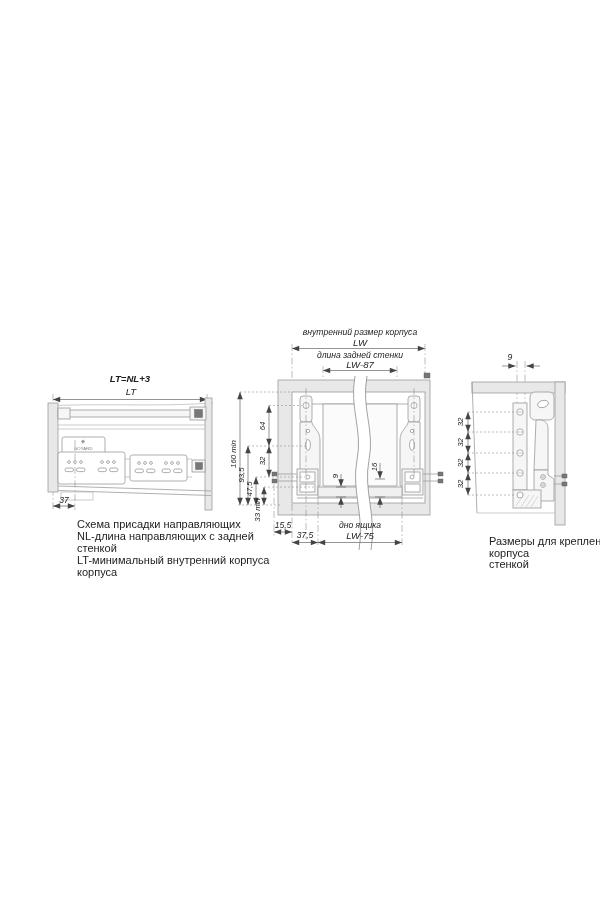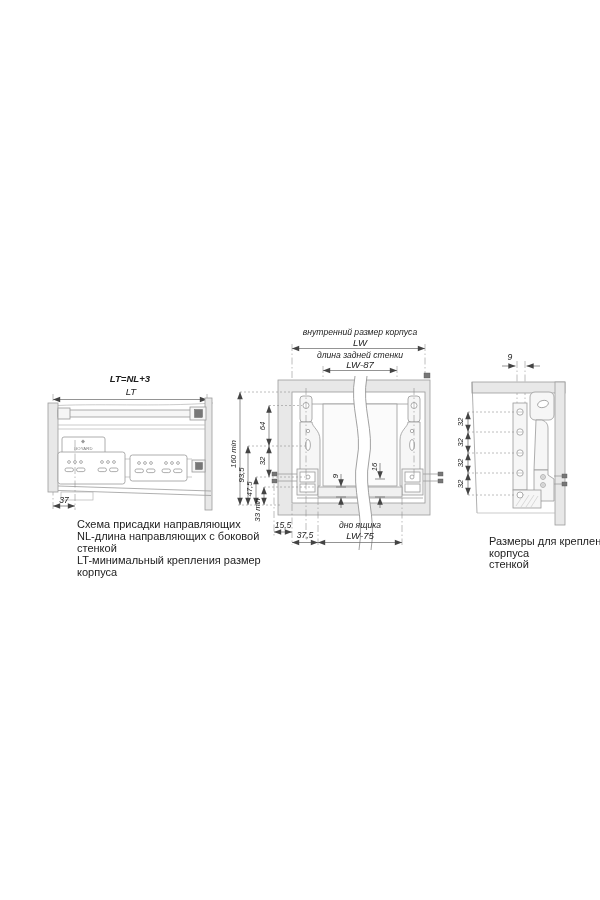--- a/index.html
+++ b/index.html
@@ -113,22 +113,22 @@
 
     <g>
       <line x1="40" y1="72" x2="40" y2="142" class="axis"></line>
       <line x1="18" y1="138" x2="40" y2="138" class="dim" marker-start="url(#arr)" marker-end="url(#arr)"></line>
       <text x="29" y="135" text-anchor="middle" class="t-it t9">37</text>
     </g>
   </svg>
 
   <div class="caption" style="left:45px;top:518px;width:215px">
     <span>Схема присадки направляющих</span>
-    <span>NL-длина направляющих с боковой стенкой</span>
-    <span>LT-минимальный крепления размер корпуса</span>
+    <span>NL-длина направляющих с задней стенкой</span>
+    <span>LT-минимальный внутренний корпуса корпуса</span>
   </div>
 
   <svg style="left:228px;top:326px" width="246" height="232" viewBox="0 0 246 232">
 
     <text x="132" y="9" text-anchor="middle" class="t-it t9">внутренний размер корпуса</text>
     <text x="132" y="19.5" text-anchor="middle" class="t-it t10">LW</text>
     <g>
       <line x1="64" y1="22.5" x2="197" y2="22.5" class="dim" marker-start="url(#arr)" marker-end="url(#arr)"></line>
       <line x1="64" y1="18" x2="64" y2="66" class="axis"></line>
       <line x1="197" y1="18" x2="197" y2="66" class="axis"></line>

